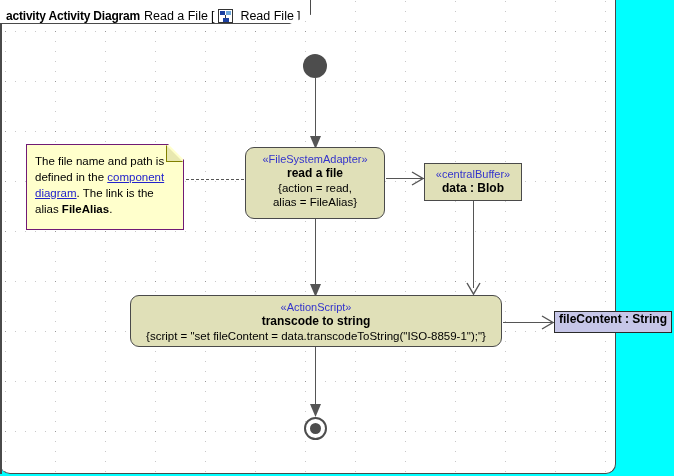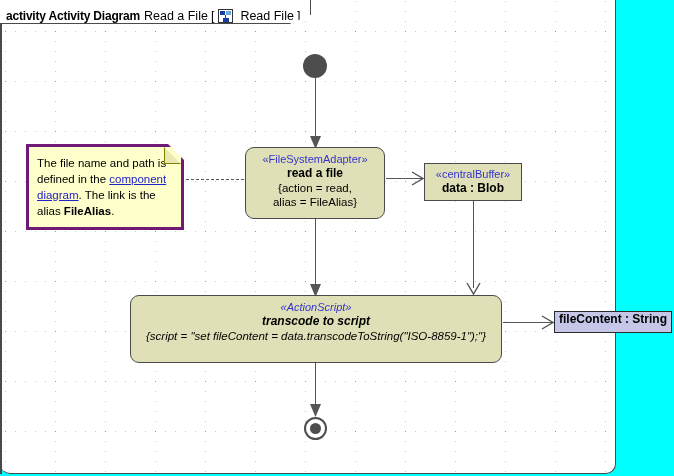--- a/index.html
+++ b/index.html
@@ -132,44 +132,43 @@
     border-radius: 9px;
     padding-top: 4px;
   }
   #node-central-buffer {
     left: 424px; top: 163px;
     width: 98px; height: 38px;
     padding-top: 3px;
   }
   #node-transcode {
     left: 130px; top: 295px;
-    width: 372px; height: 68px;
+    width: 372px; height: 52px;
     border-radius: 9px;
     padding-top: 4px;
-    font-style: italic;
   }
   #node-filecontent {
     left: 554px; top: 311px;
     width: 118px; height: 22px;
     background: #c6c6e8;
     border: 1px solid #2a2a2a;
     border-radius: 0;
     display: flex;
     justify-content: center;
   }
   #node-filecontent .node-name { font-size: 12px; }
 
   
   #note {
     position: absolute;
     left: 26px; top: 144px;
     width: 158px; height: 86px;
     box-sizing: border-box;
     background: #ffffcc;
-    border: 3px solid #701a75;
+    border: 1px solid #701a75;
     padding: 8px 8px 0 8px;
     font-size: 11.5px;
     line-height: 16px;
     color: #000;
     text-align: left;
     clip-path: polygon(0 0, calc(100% - 16px) 0, 100% 16px, 100% 100%, 0 100%);
   }
   #note .fold {
     position: absolute;
     right: 0; top: 0;
@@ -272,21 +271,21 @@
     <div class="node-body">alias = FileAlias}</div>
   </div>
 
   <div id="node-central-buffer" class="node">
     <div class="stereotype">«centralBuffer»</div>
     <div class="node-name">data : Blob</div>
   </div>
 
   <div id="node-transcode" class="node">
     <div class="stereotype">«ActionScript»</div>
-    <div class="node-name">transcode to script</div>
+    <div class="node-name">transcode to string</div>
     <div class="node-body">{script = "set fileContent = data.transcodeToString("ISO-8859-1");"}</div>
   </div>
 
   <div id="node-filecontent" class="node">
     <div class="node-name">fileContent : String</div>
   </div>
 
   <div id="note">
     <div class="fold"></div>
     <span>The file name and path is defined in the </span><a href="#">component diagram</a><span>. The link is the alias </span><b>FileAlias</b><span>.</span>

